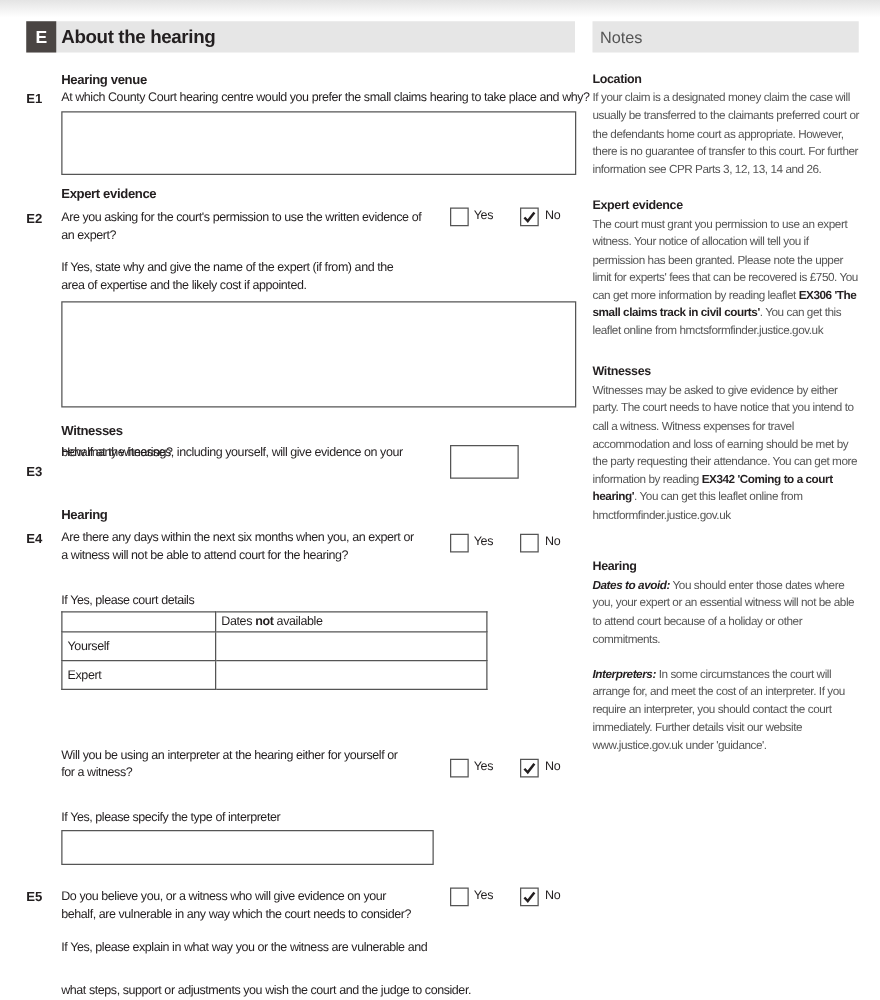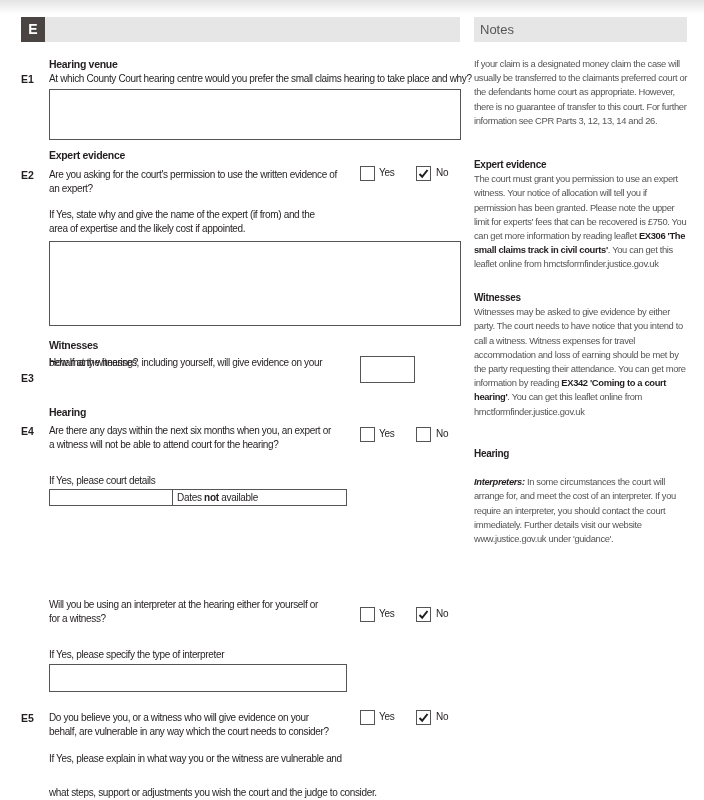--- a/index.html
+++ b/index.html
@@ -39,37 +39,38 @@
   .q-text { position:absolute; left:49px; font-size:10px; line-height:14px; letter-spacing:-0.35px; }
   .textbox { position:absolute; border:1.3px solid #555; background:#fff; box-sizing:border-box; }
   .cb-group { position:absolute; height:16px; font-size:10px; }
   .cb {
     position:absolute; top:0; width:15px; height:15px; box-sizing:border-box;
     border:1.2px solid #555; background:#fff;
   }
   .cb svg { position:absolute; left:1px; top:1px; }
   .cb-label { position:absolute; top:1px; font-size:10px; letter-spacing:-0.3px; }
   table.dates {
-    position:absolute; left:49px; top:489px; width:298px;
+    position:absolute; left:49px; top:489px; width:341px;
     border-collapse:collapse; font-size:10px; letter-spacing:-0.3px;
   }
   table.dates td { border:1.2px solid #555; padding:0 4px; height:22px; }
   table.dates tr.hdr td { height:15px; }
   .notes { position:absolute; left:474px; width:215px; font-size:9.4px; line-height:14.2px; color:#555; letter-spacing:-0.35px; }
   .notes .nh { font-weight:bold; color:#231f20; font-size:10px; letter-spacing:-0.3px; }
   .notes b { color:#231f20; }
   .notes i b, .notes b i { color:#231f20; }
 </style>
 </head>
 <body>
 
 <div class="topshade"></div>
 
 <div class="section-header">
   <div class="section-letter">E</div>
+  <div class="section-title">About the hearing</div>
 </div>
 
 <div class="notes-header">
   <div class="notes-title">Notes</div>
 </div>
 
 <div class="sub-head" style="top:58px">Hearing venue</div>
 <div class="q-num" style="top:73px">E1</div>
 <div class="q-text" style="top:72px">At which County Court hearing centre would you prefer the small claims hearing to take place and why?</div>
 <textarea class="textbox" style="left: 49px; top: 89px; width: 412px; height: 51px; resize: none; font-family: &quot;Liberation Sans&quot;, sans-serif;"></textarea>
@@ -117,20 +118,28 @@
 </div>
 
 <div class="q-text" style="top:474px">If Yes, please court details</div>
 
 <table class="dates">
   <tbody>
       <tr class="hdr">
     <td style="width:114px"></td>
     <td><span>Dates </span><b>not</b><span> available</span></td>
   </tr>
+  <tr>
+    <td>Yourself</td>
+    <td></td>
+  </tr>
+  <tr>
+    <td>Expert</td>
+    <td></td>
+  </tr>
 </tbody>
   </table>
 
 <div class="q-text" style="top:598px">Will you be using an interpreter at the hearing either for yourself or</div>
 <div class="q-text" style="top:612px">for a witness?</div>
 
 <div class="cb-group" style="left:360px;top:607px;width:40px">
   <div class="cb" style="left:0"></div>
   <span class="cb-label" style="left:19px">Yes</span>
 </div>
@@ -160,30 +169,32 @@
         <path d="M1.5 6 L4.2 8.8 L9.5 2" stroke="#231f20" stroke-width="2" fill="none"></path>
       </svg>
   </div>
   <span class="cb-label" style="left:20px">No</span>
 </div>
 
 <div class="q-text" style="top:752px">If Yes, please explain in what way you or the witness are vulnerable and</div>
 <div class="q-text" style="top:786px">what steps, support or adjustments you wish the court and the judge to consider.</div>
 
 <div class="notes" style="top:57px">
+  <div class="nh">Location</div>
   <div>If your claim is a designated money claim the case will usually be transferred to the claimants preferred court or the defendants home court as appropriate. However, there is no guarantee of transfer to this court. For further information see CPR Parts 3, 12, 13, 14 and 26.</div>
 </div>
 
 <div class="notes" style="top:158px">
   <div class="nh">Expert evidence</div>
   <div><span>The court must grant you permission to use an expert witness. Your notice of allocation will tell you if permission has been granted. Please note the upper limit for experts' fees that can be recovered is £750. You can get more information by reading leaflet </span><b>EX306 'The small claims track in civil courts'</b><span>. You can get this leaflet online from hmctsformfinder.justice.gov.uk</span></div>
 </div>
 
 <div class="notes" style="top:291px">
   <div class="nh">Witnesses</div>
   <div><span>Witnesses may be asked to give evidence by either party. The court needs to have notice that you intend to call a witness. Witness expenses for travel accommodation and loss of earning should be met by the party requesting their attendance. You can get more information by reading </span><b>EX342 'Coming to a court hearing'</b><span>. You can get this leaflet online from hmctformfinder.justice.gov.uk</span></div>
 </div>
 
 <div class="notes" style="top:447px">
   <div class="nh">Hearing</div>
+  <div><b><i>Dates to avoid:</i></b><span> You should enter those dates where you, your expert or an essential witness will not be able to attend court because of a holiday or other commitments.</span></div>
   <div style="height:14px"></div>
   <div><b><i>Interpreters:</i></b><span> In some circumstances the court will arrange for, and meet the cost of an interpreter. If you require an interpreter, you should contact the court immediately. Further details visit our website www.justice.gov.uk under 'guidance'.</span></div>
 </div>
 
 </body></html>

